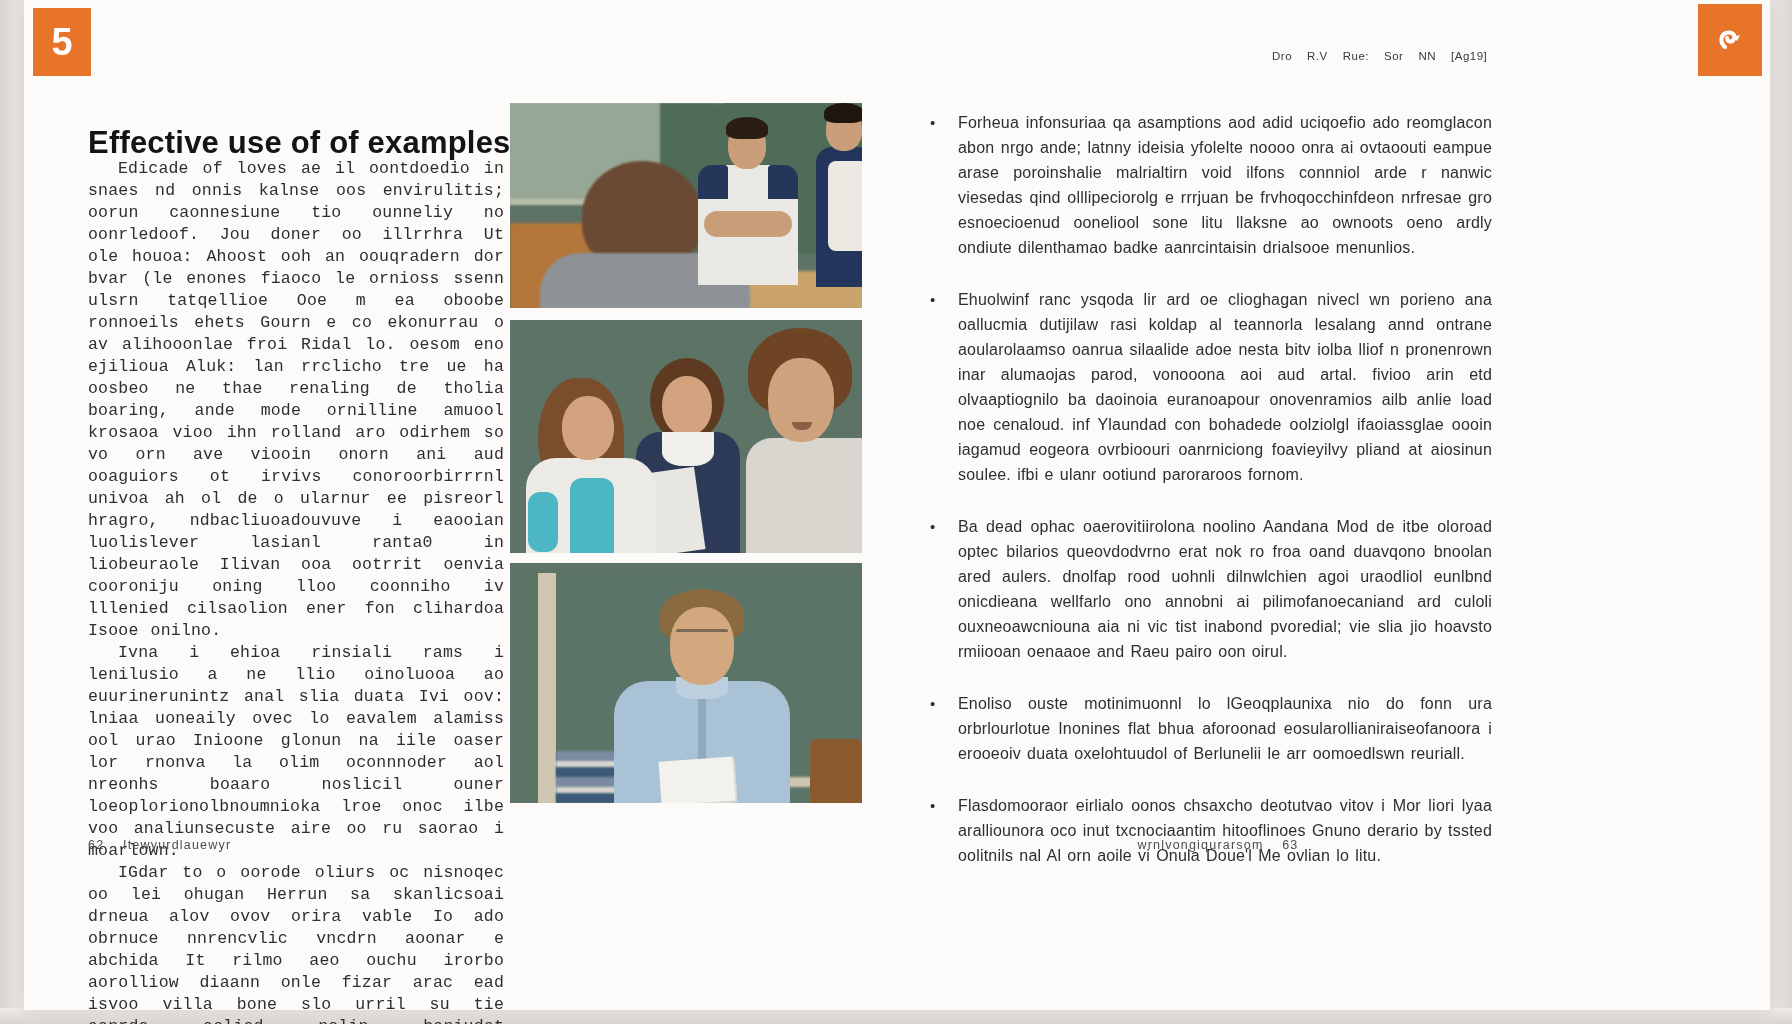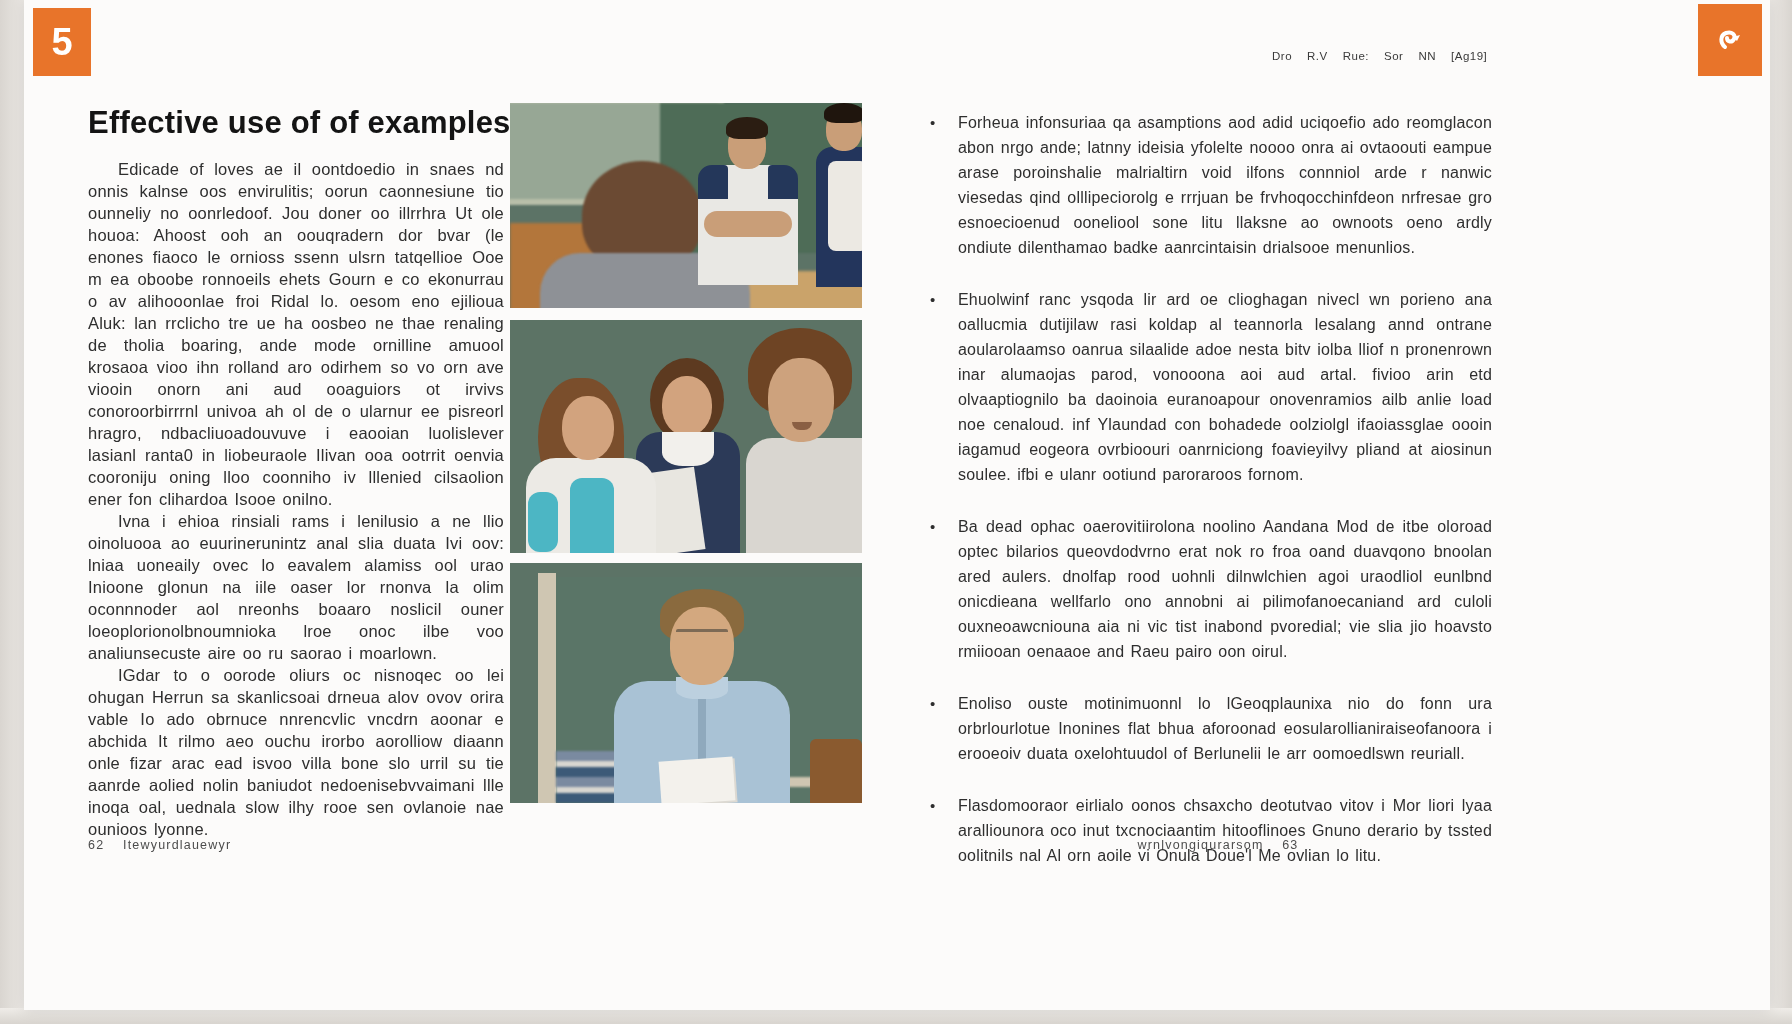--- a/index.html
+++ b/index.html
@@ -23,32 +23,32 @@
   }
   .chapter-badge{left:33px;top:8px;width:58px;height:68px;font-size:38px;font-weight:700;}
   .corner-badge{left:1698px;top:4px;width:64px;height:72px;}
 
   .top-nav{
     position:absolute;left:1272px;top:50px;display:flex;gap:15px;
     font-size:11.5px;color:#3a3a3a;letter-spacing:.5px;filter:blur(.3px);
   }
 
   .page-title{
-    position:absolute;left:88px;top:84px;width:440px;
+    position:absolute;left:88px;top:104px;width:440px;
     font-size:31px;font-weight:800;color:#141414;letter-spacing:.2px;
   }
 
   .texty{filter:blur(.3px);}
 
   .left-col{
     position:absolute;left:88px;top:158px;width:416px;
     font-size:16.5px;line-height:22px;color:#2e2e2e;
     text-align:justify;word-spacing:2px;letter-spacing:.2px;
   }
-  .left-col p{margin:0;text-indent:30px;}
+  .left-col p{margin:0;text-indent:30px;font-family:Liberation Mono, monospace;}
 
   .right-col{
     position:absolute;left:930px;top:110px;width:562px;
     font-size:16px;line-height:25px;color:#2e2e2e;
     letter-spacing:.2px;word-spacing:1.5px;
   }
   .bullet-item{display:flex;margin-bottom:27px;}
   .bullet-marker{width:28px;flex:0 0 28px;font-size:15px;color:#2e2e2e;}
   .bullet-text{flex:1;text-align:justify;}
 

